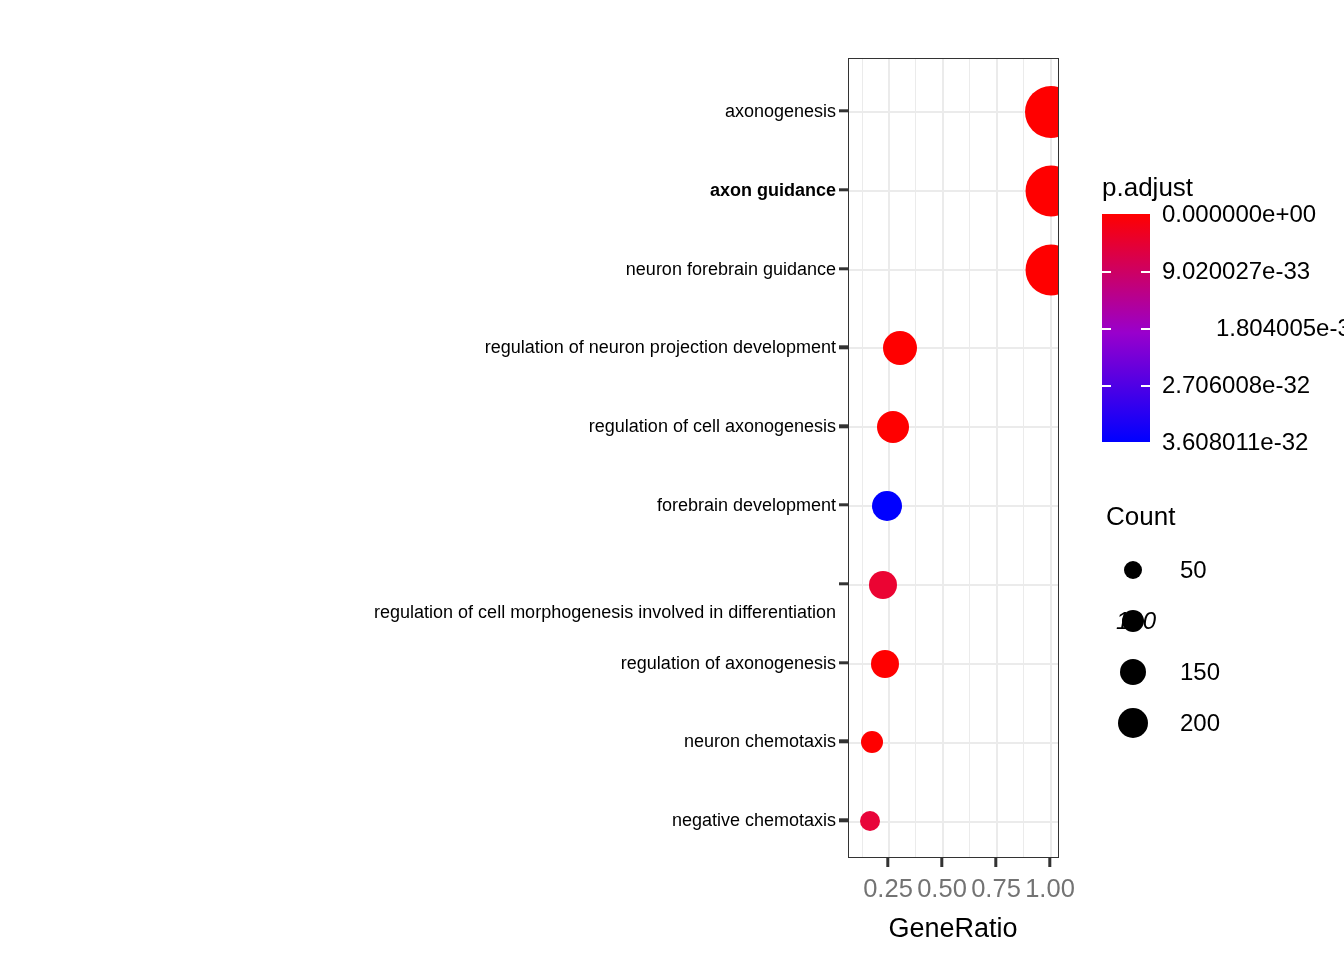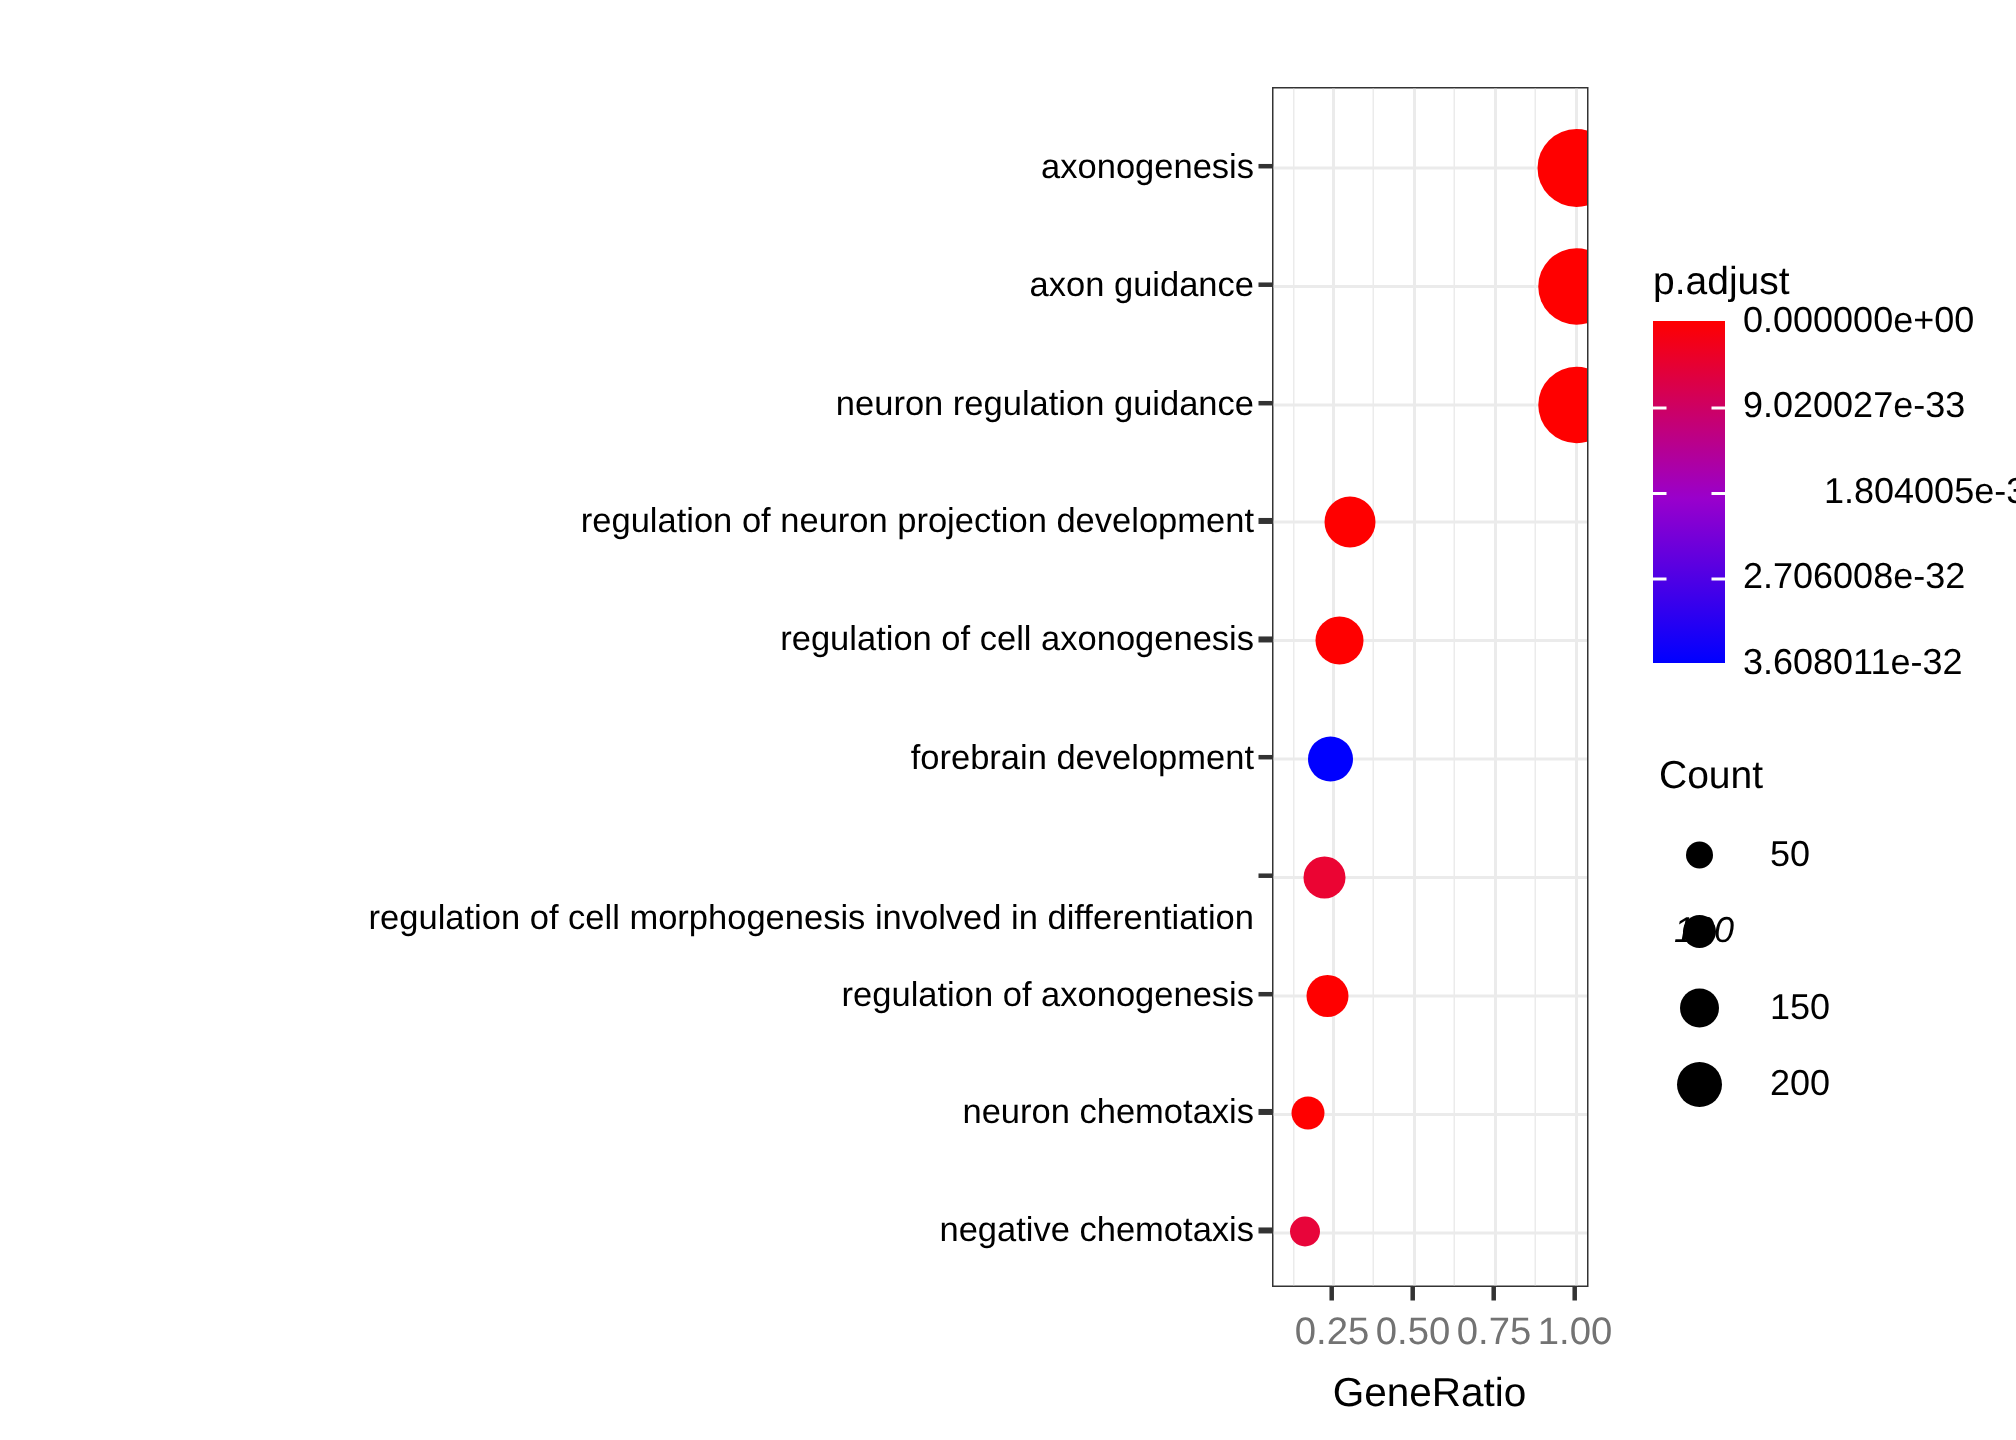--- a/index.html
+++ b/index.html
@@ -30,21 +30,21 @@
     border-radius:50%;
     transform:translate(-50%,-50%);
   }
 
   
   .ylab{
     position:absolute;
     right:1358px; 
     text-align:right;
     white-space:nowrap;
-    font-size:23px;
+    font-size:18px;
     color:#000000;
     transform:translateY(-50%);
   }
   .ytick{
     position:absolute;
     width:9px;height:3.4px;
     background:#333333;
     transform:translateY(-50%);
   }
 
@@ -143,23 +143,23 @@
         <div class="dot" style="left: 33.52px; top: 525.8px; width: 28px; height: 28px; background: rgb(235, 4, 51);"></div>
         <div class="dot" style="left: 35.68px; top: 604.6px; width: 28px; height: 28px; background: rgb(255, 0, 0);"></div>
         <div class="dot" style="left: 22.72px; top: 683.4px; width: 22px; height: 22px; background: rgb(255, 0, 0);"></div>
         <div class="dot" style="left: 20.56px; top: 762.2px; width: 20px; height: 20px; background: rgb(232, 5, 58);"></div>
       </div>
   </div>
 
   <div id="y-axis-layer">
       <div class="ylab" style="right: 508px; top: 111px;">axonogenesis</div>
       <div class="ytick" style="left: 839px; top: 111px;"></div>
-      <div class="ylab" style="right: 508px; top: 189.8px;">axon guidance</div>
+      <div class="ylab" style="right: 508px; top: 189.8px; font-weight: bold;">axon guidance</div>
       <div class="ytick" style="left: 839px; top: 189.8px;"></div>
-      <div class="ylab" style="right: 508px; top: 268.6px;">neuron regulation guidance</div>
+      <div class="ylab" style="right: 508px; top: 268.6px;">neuron forebrain guidance</div>
       <div class="ytick" style="left: 839px; top: 268.6px;"></div>
       <div class="ylab" style="right: 508px; top: 347.4px;">regulation of neuron projection development</div>
       <div class="ytick" style="left: 839px; top: 347.4px;"></div>
       <div class="ylab" style="right: 508px; top: 426.2px;">regulation of cell axonogenesis</div>
       <div class="ytick" style="left: 839px; top: 426.2px;"></div>
       <div class="ylab" style="right: 508px; top: 505px;">forebrain development</div>
       <div class="ytick" style="left: 839px; top: 505px;"></div>
       <div class="ylab" style="right: 508px; top: 583.8px; margin-top: 28px;">regulation of cell morphogenesis involved in differentiation</div>
       <div class="ytick" style="left: 839px; top: 583.8px;"></div>
       <div class="ylab" style="right: 508px; top: 662.6px;">regulation of axonogenesis</div>

